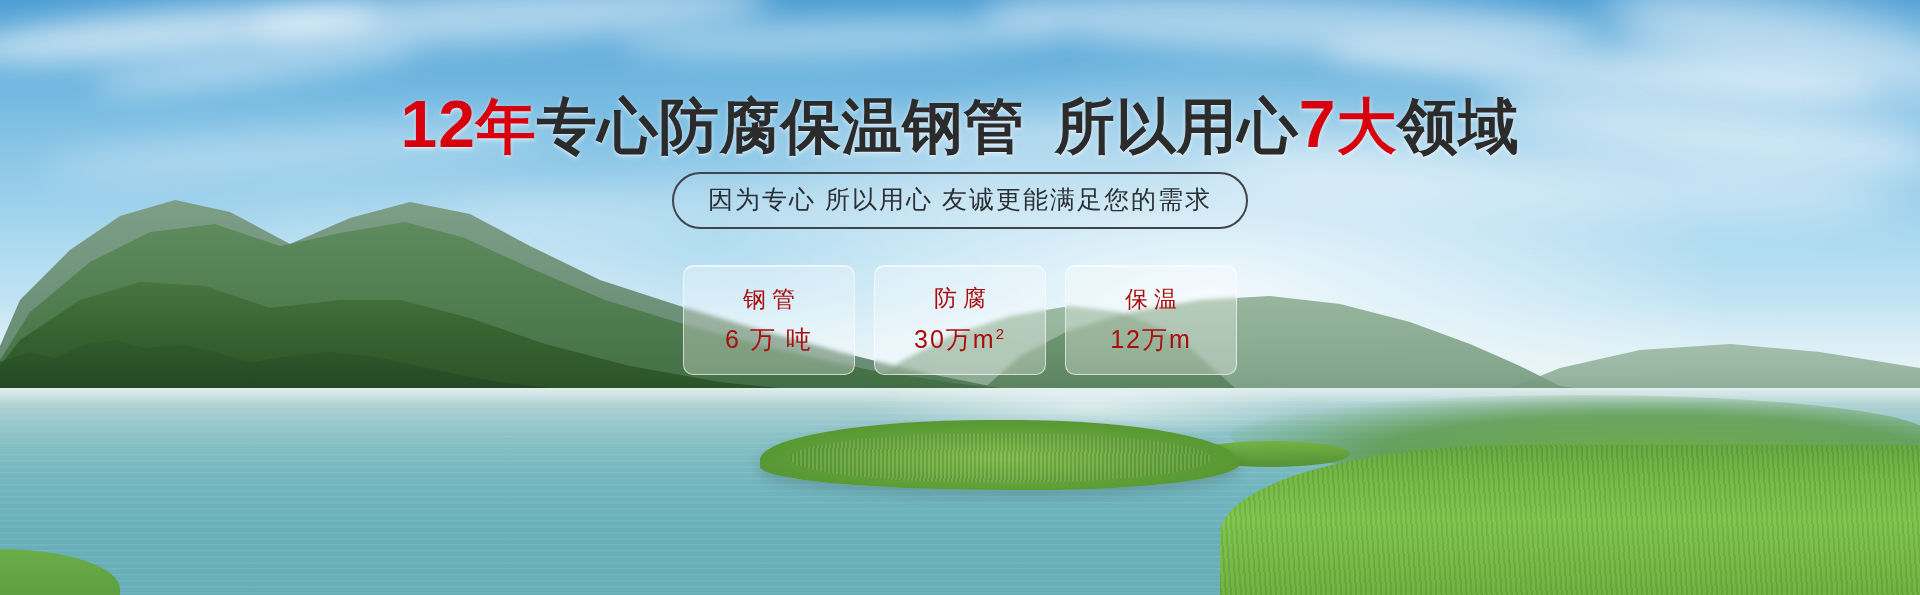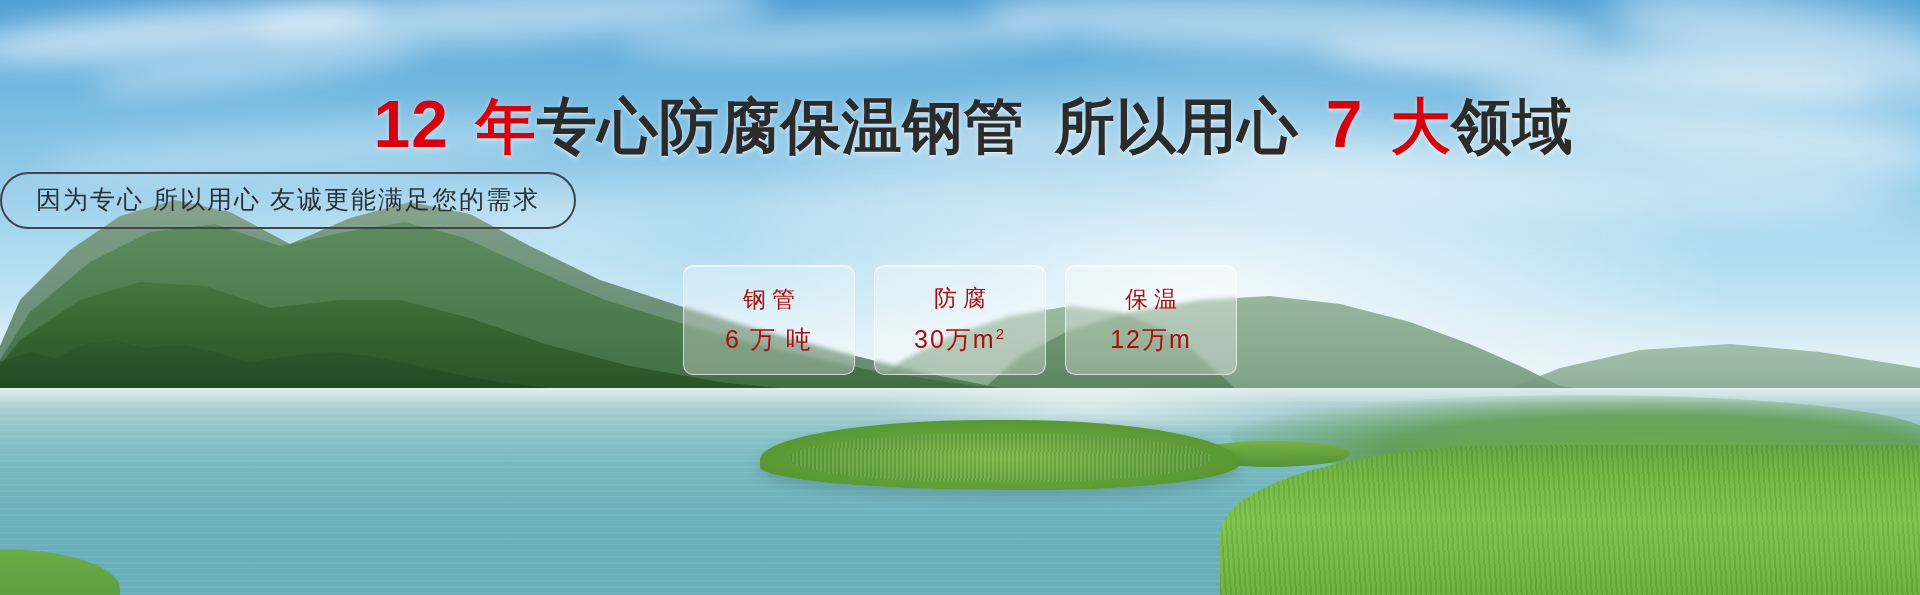--- a/index.html
+++ b/index.html
@@ -140,27 +140,27 @@
   .headline {
     position:absolute; left:0; right:0; top:86px;
     text-align:center;
     font-size:60px;
     font-weight:bold;
     letter-spacing:1px;
     color:#2b2b2b;
     white-space:nowrap;
     text-shadow:0 2px 5px rgba(255,255,255,0.55), 0 1px 0 rgba(255,255,255,0.4);
   }
-  .headline .accent { color:#d9000d;margin-left:27px; }
+  .headline .accent { color:#d9000d; }
   .headline .num    { font-size:66px; }
   .headline .gap    { display:inline-block; width:30px; }
 
   .subtitle-wrap {
     position:absolute; left:0; right:0; top:172px;
-    display:flex; 
+    display:flex; justify-content:center;
   }
   .subtitle {
     border:2px solid #41454a;
     border-radius:30px;
     padding:9px 34px 11px;
     font-size:25px;
     color:#2b2f33;
     letter-spacing:2px;
     white-space:nowrap;
     background:rgba(255,255,255,0.06);

